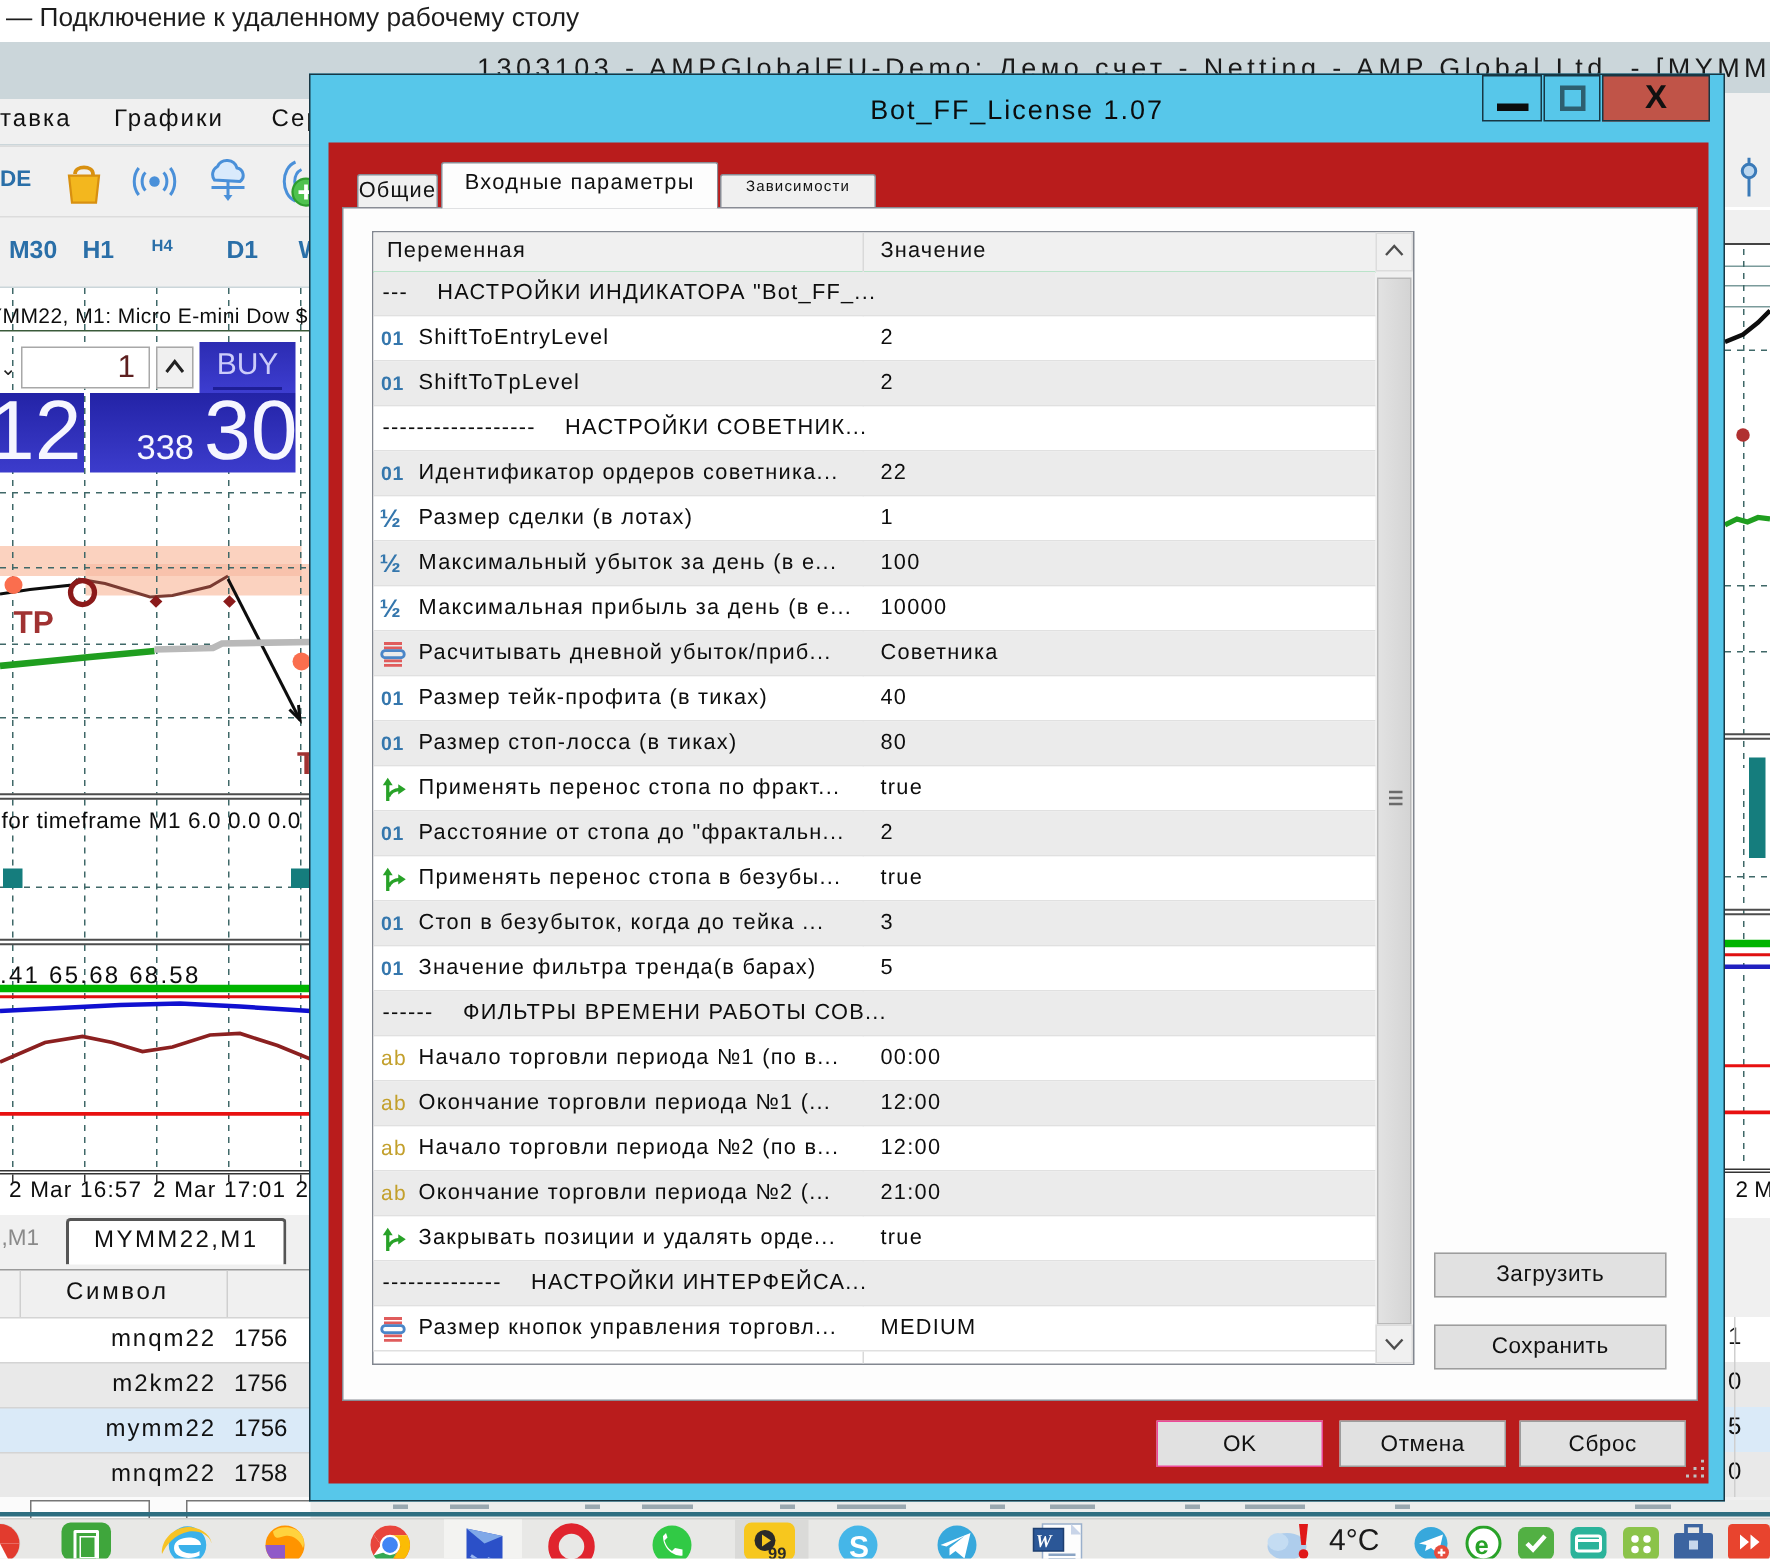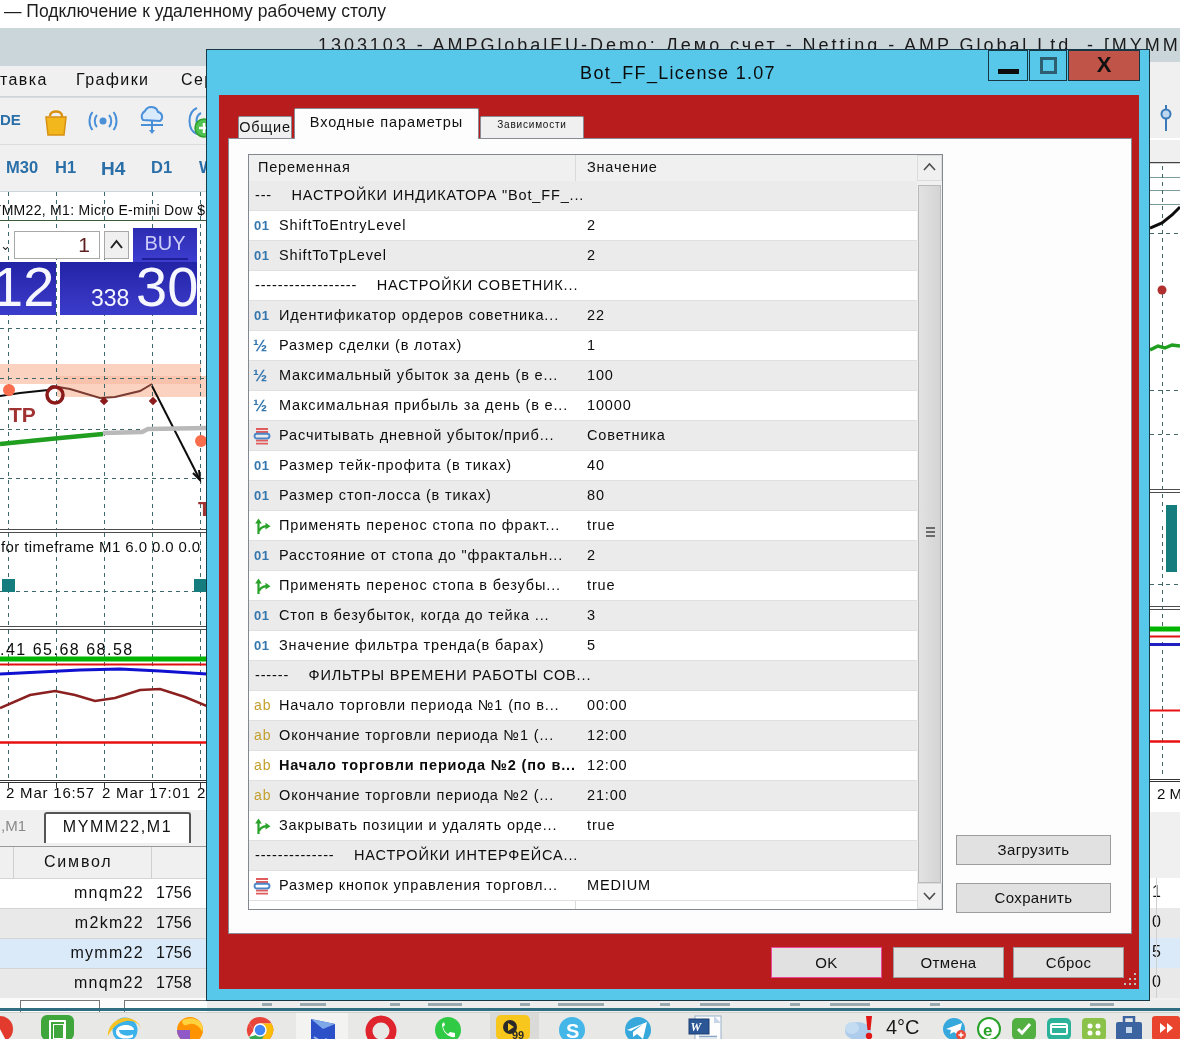--- a/index.html
+++ b/index.html
@@ -45,21 +45,21 @@
     <path d="M14 4 C4 8 4 26 14 30" stroke="#4a90d9" stroke-width="2" fill="none"></path>
     <path d="M18 9 C12 12 12 22 18 25" stroke="#4a90d9" stroke-width="2" fill="none"></path>
     <circle cx="21" cy="24" r="9" fill="#4fc24f" stroke="#2e9e2e" stroke-width="1.5"></circle>
     <path d="M21 19 V29 M16 24 H26" stroke="#fff" stroke-width="2.5"></path>
   </svg>
   </div>
 
 <div class="a" style="left:0;top:144px;width:207px;height:46px;background:#f0f0f0;border-top:1px solid #dcdcdc;">
   <span class="a nw" style="left:6px;top:13px;font-size:16.5px;font-weight:bold;color:#2a6fa8;">M30</span>
   <span class="a nw" style="left:55px;top:13px;font-size:16.5px;font-weight:bold;color:#2a6fa8;">H1</span>
-  <span class="a nw" style="left:101px;top:13px;font-size:19px;font-weight:bold;color:#2a6fa8;">H4</span>
+  <span class="a nw" style="left:101px;top:13px;font-size:11px;font-weight:bold;color:#2a6fa8;">H4</span>
   <span class="a nw" style="left:151px;top:13px;font-size:16.5px;font-weight:bold;color:#2a6fa8;">D1</span>
   <span class="a nw" style="left:199px;top:13px;font-size:16.5px;font-weight:bold;color:#2a6fa8;">W</span>
 </div>
 
 <svg class="a" style="left:0;top:192px;" width="207" height="620">
   <rect x="0" y="0" width="207" height="620" fill="#ffffff"></rect>
 
   <rect x="0" y="172" width="201" height="20" fill="#fbd2bf"></rect>
   <rect x="57" y="184" width="150" height="21" fill="#fbd2bf"></rect>
   <rect x="57" y="184" width="144" height="8" fill="#f8c2ac"></rect>
@@ -475,21 +475,21 @@
             <span class="a nw" style="left:30px;top:0;">Начало торговли периода №1 (по в...</span>
             <span class="a nw" style="left:338px;top:0;">00:00</span>
           </div>
       <div class="a" style="left:0;top:566px;width:668px;height:30px;background:#ebebeb;border-bottom:1px solid #e0e0e0;box-sizing:border-box;line-height:29px;font-size:14.5px;letter-spacing:0.85px;color:#0d0d0d;">
             <span class="a nw" style="left:5px;top:0;font-size:14px;color:#c3a02c;">ab</span>
             <span class="a nw" style="left:30px;top:0;">Окончание торговли периода №1 (...</span>
             <span class="a nw" style="left:338px;top:0;">12:00</span>
           </div>
       <div class="a" style="left:0;top:596px;width:668px;height:30px;background:#ffffff;border-bottom:1px solid #e0e0e0;box-sizing:border-box;line-height:29px;font-size:14.5px;letter-spacing:0.85px;color:#0d0d0d;">
             <span class="a nw" style="left:5px;top:0;font-size:14px;color:#c3a02c;">ab</span>
-            <span class="a nw" style="left:30px;top:0;font-weight:bold;">Начало торговли периода №2 (по в...</span>
+            <span class="a nw" style="left:30px;top:0;">Начало торговли периода №2 (по в...</span>
             <span class="a nw" style="left:338px;top:0;">12:00</span>
           </div>
       <div class="a" style="left:0;top:626px;width:668px;height:30px;background:#ebebeb;border-bottom:1px solid #e0e0e0;box-sizing:border-box;line-height:29px;font-size:14.5px;letter-spacing:0.85px;color:#0d0d0d;">
             <span class="a nw" style="left:5px;top:0;font-size:14px;color:#c3a02c;">ab</span>
             <span class="a nw" style="left:30px;top:0;">Окончание торговли периода №2 (...</span>
             <span class="a nw" style="left:338px;top:0;">21:00</span>
           </div>
       <div class="a" style="left:0;top:656px;width:668px;height:30px;background:#ffffff;border-bottom:1px solid #e0e0e0;box-sizing:border-box;line-height:29px;font-size:14.5px;letter-spacing:0.85px;color:#0d0d0d;">
             <svg class="a" style="left:5px;top:7px;" width="17" height="17">
               <path d="M4.5 16 L4.5 4.5" stroke="#28a228" stroke-width="2.2" fill="none"></path>

